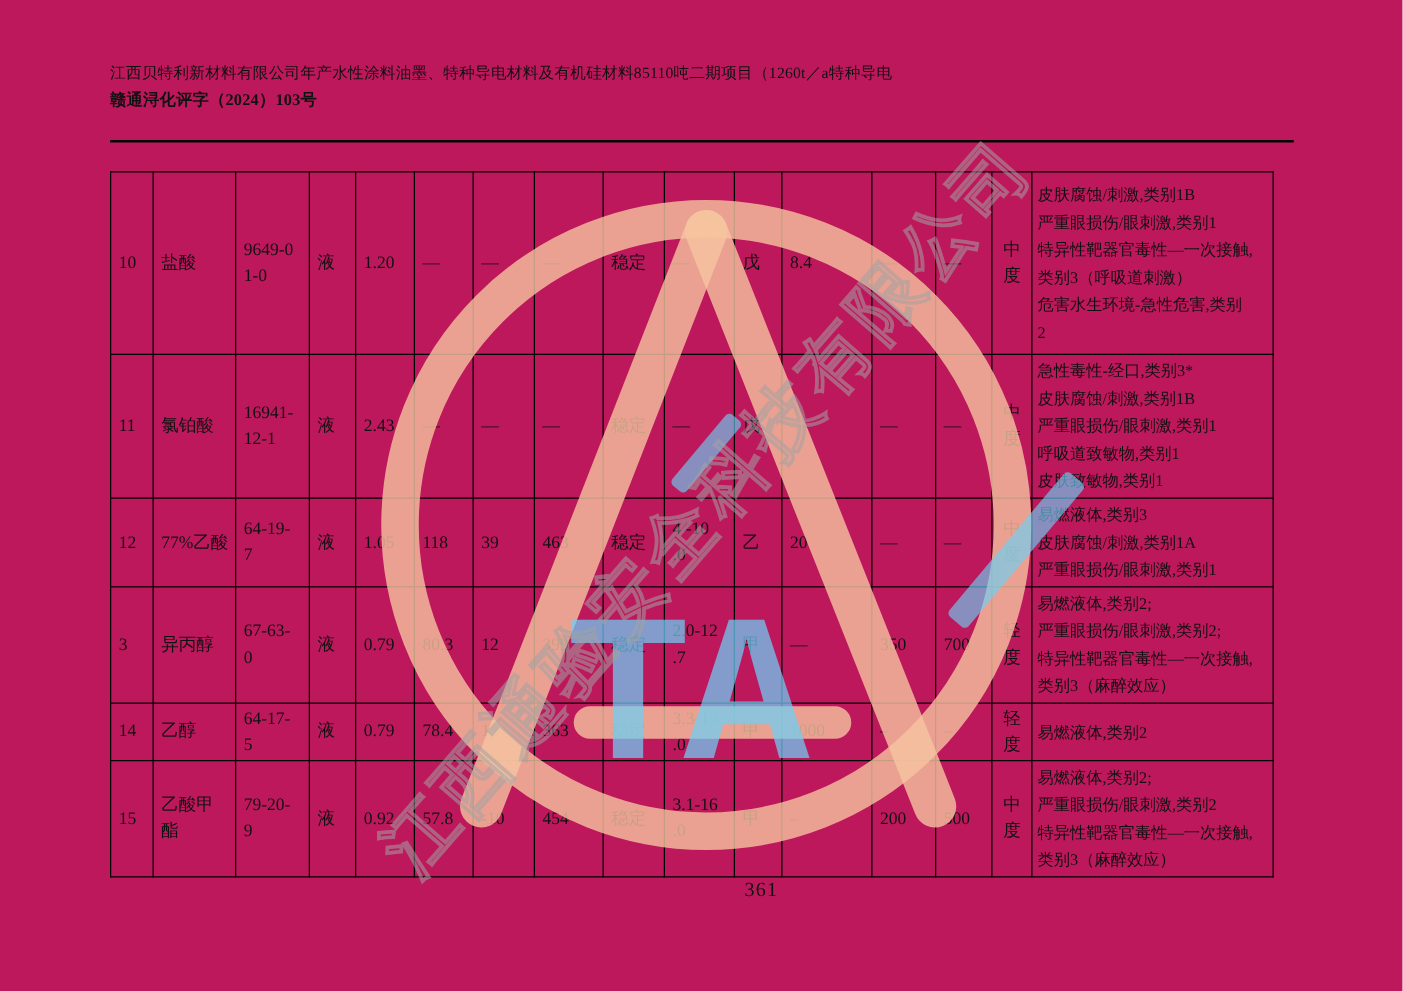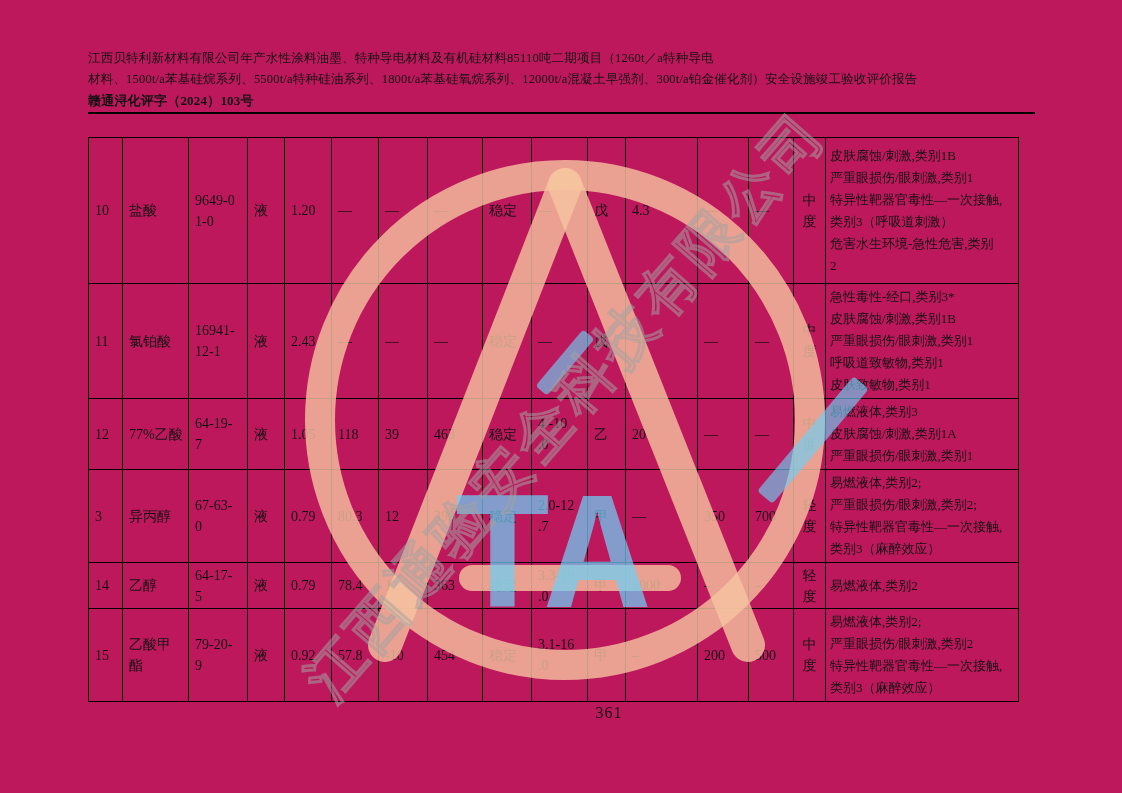--- a/index.html
+++ b/index.html
@@ -75,21 +75,20 @@
   #wm-bar1{left:738px;top:430px;width:150px;height:20px;transform:rotate(-50deg);}
   #wm-bar2{left:528px;top:355px;width:74px;height:15px;transform:rotate(-50deg);}
 </style>
 </head>
 <body>
 
 <div id="page">
 
   <div id="header">
     <div class="hline">江西贝特利新材料有限公司年产水性涂料油墨、特种导电材料及有机硅材料85110吨二期项目（1260t／a特种导电</div>
-    <div class="hline">材料、1500t/a苯基硅烷系列、5500t/a特种硅油系列、1800t/a苯基硅氧烷系列、12000t/a混凝土早强剂、300t/a铂金催化剂）安全设施竣工验收评价报告</div>
     <div class="hline bold">赣通浔化评字（2024）103号</div>
   </div>
   <div id="header-rule"></div>
 
   <table id="tbl">
     <colgroup>
       <col style="width:34px">
         <col style="width:66px">
         <col style="width:59px">
         <col style="width:37px">
@@ -113,21 +112,21 @@
           <td>9649-0
 1-0</td>
           <td>液</td>
           <td>1.20</td>
           <td>—</td>
           <td>—</td>
           <td>—</td>
           <td>稳定</td>
           <td>—</td>
           <td>戊</td>
-          <td>4.3</td>
+          <td>8.4</td>
           <td>—</td>
           <td>—</td>
           <td>中
 度</td>
           <td>皮肤腐蚀/刺激,类别1B
 严重眼损伤/眼刺激,类别1
 特异性靶器官毒性—一次接触,
 类别3（呼吸道刺激）
 危害水生环境-急性危害,类别
 2</td>

